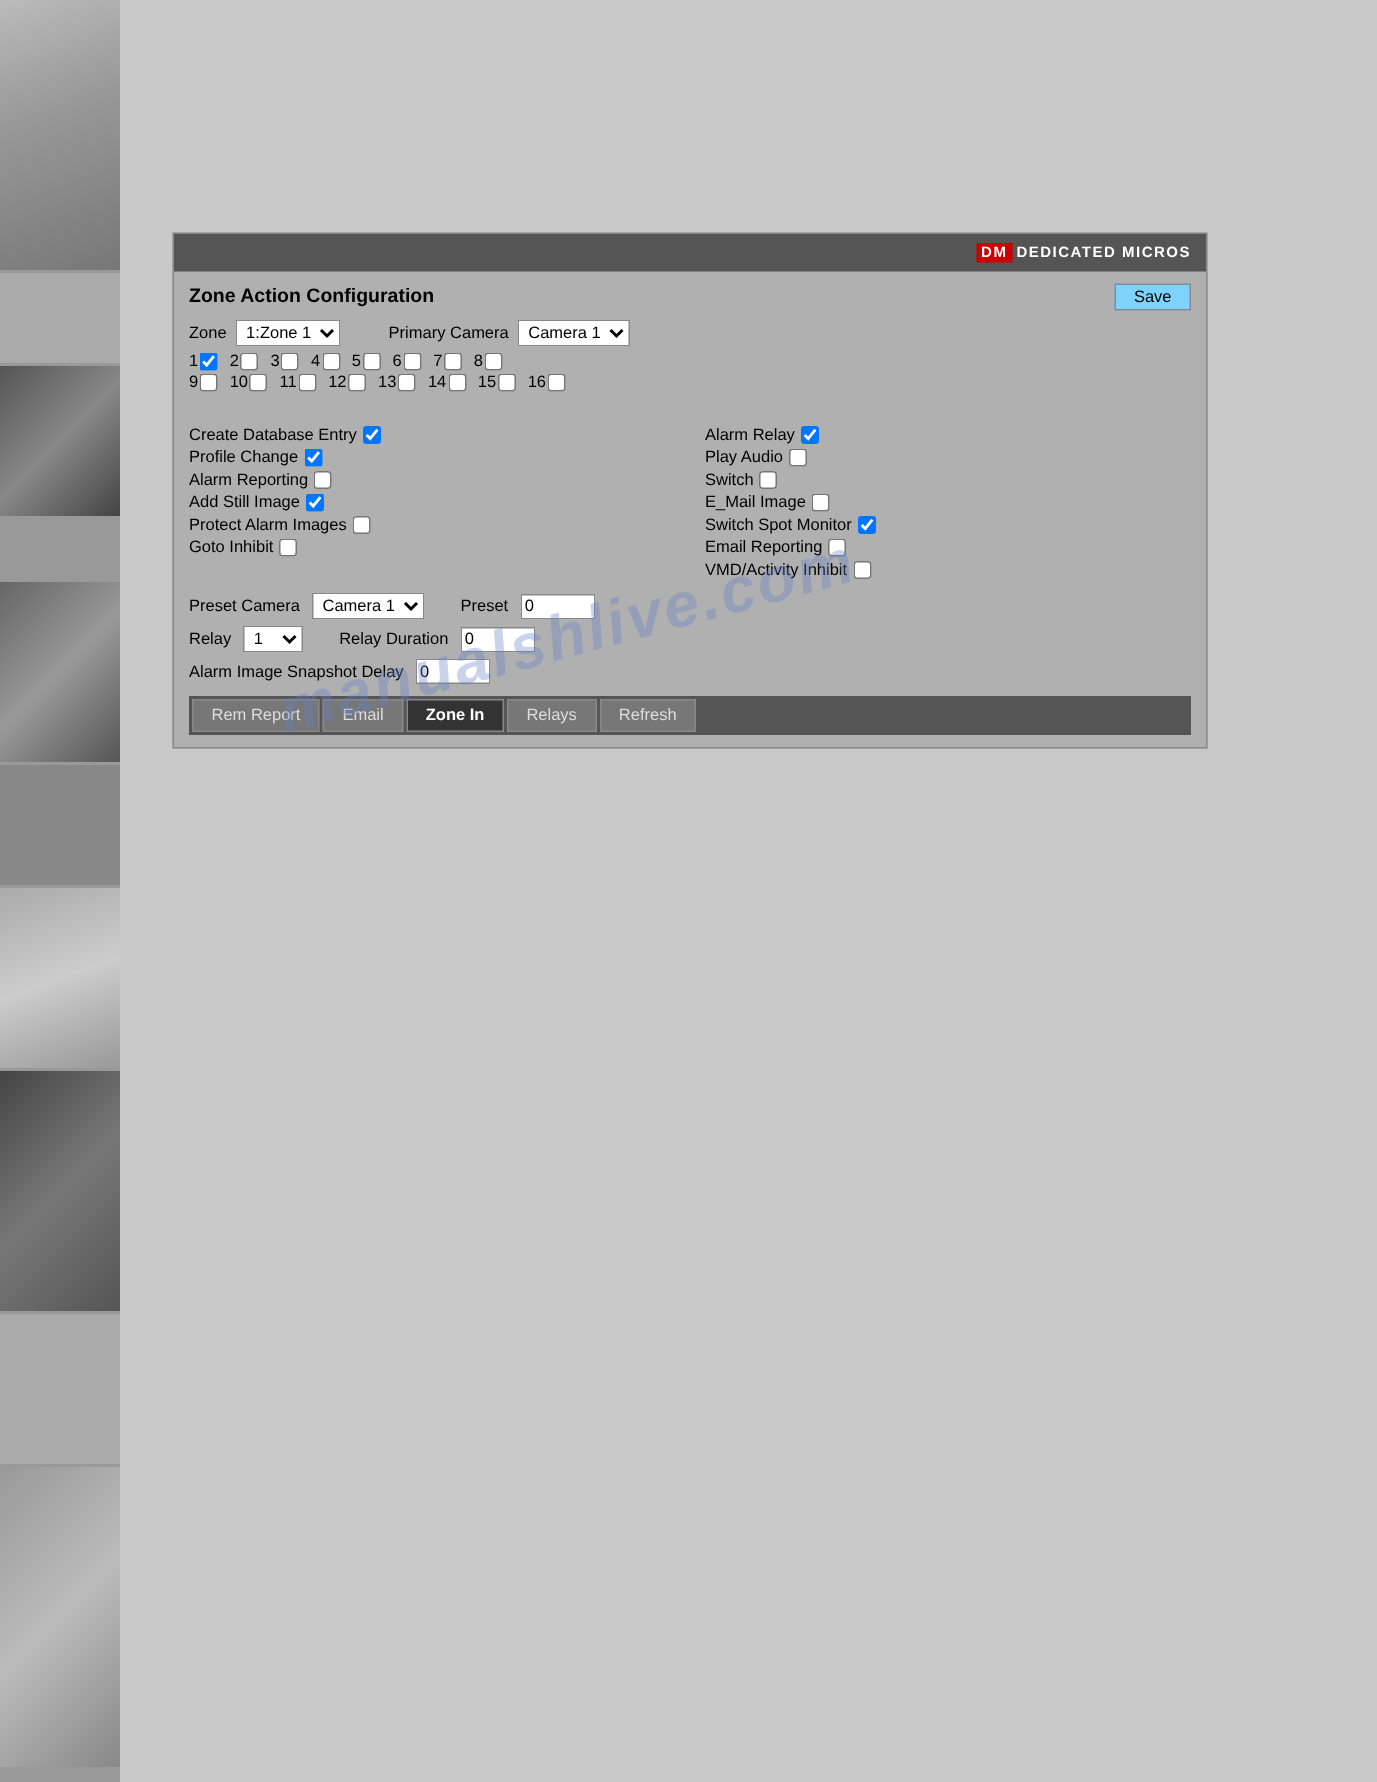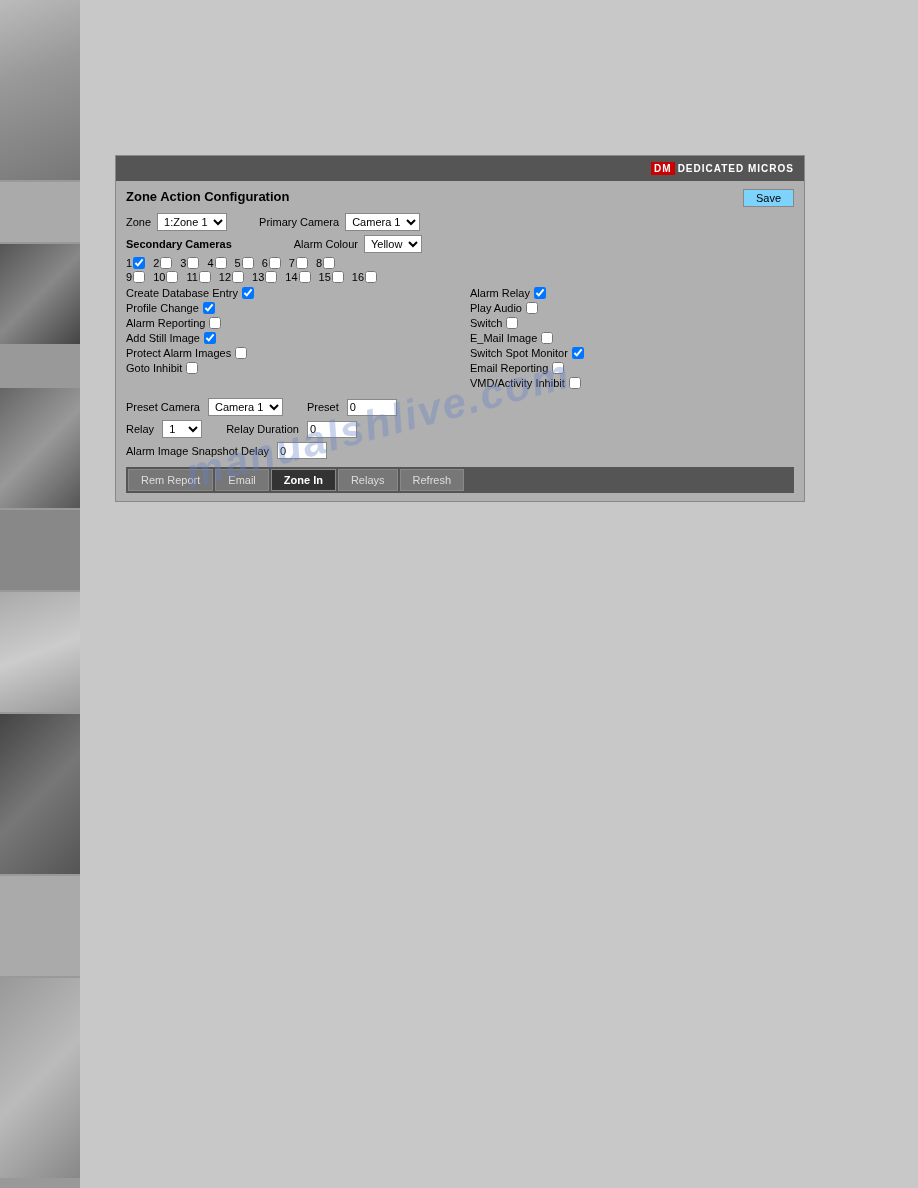--- a/index.html
+++ b/index.html
@@ -144,20 +144,21 @@
     }
 
     .two-col {
       display: flex;
       gap: 20px;
       margin-top: 4px;
     }
 
     .col-left, .col-right {
       flex: 1;
+      margin-top: 19px;
     }
 
     .check-row {
       display: flex;
       align-items: center;
       gap: 4px;
       margin-bottom: 3px;
     }
 
     .check-row label {
@@ -292,31 +293,20 @@
         <span style="margin-left:20px;"></span>
         <span class="form-label">Primary Camera</span>
         <select class="form-select">
           <option>Camera 1</option>
           <option>Camera 2</option>
           <option>Camera 3</option>
           <option>Camera 4</option>
         </select>
       </div>
 
-      <div class="form-row">
-        <span class="form-label-bold">Secondary Cameras</span>
-        <span style="margin-left:50px;"></span>
-        <span class="form-label">Alarm Colour</span>
-        <select class="form-select">
-          <option>Yellow</option>
-          <option>Red</option>
-          <option>Green</option>
-          <option>Blue</option>
-        </select>
-      </div>
 
       <div class="camera-row">
         <div class="cam-item">
           <label>1</label>
           <input type="checkbox" checked="" style="">
         </div>
         <div class="cam-item">
           <label>2</label>
           <input type="checkbox" style="">
         </div>

